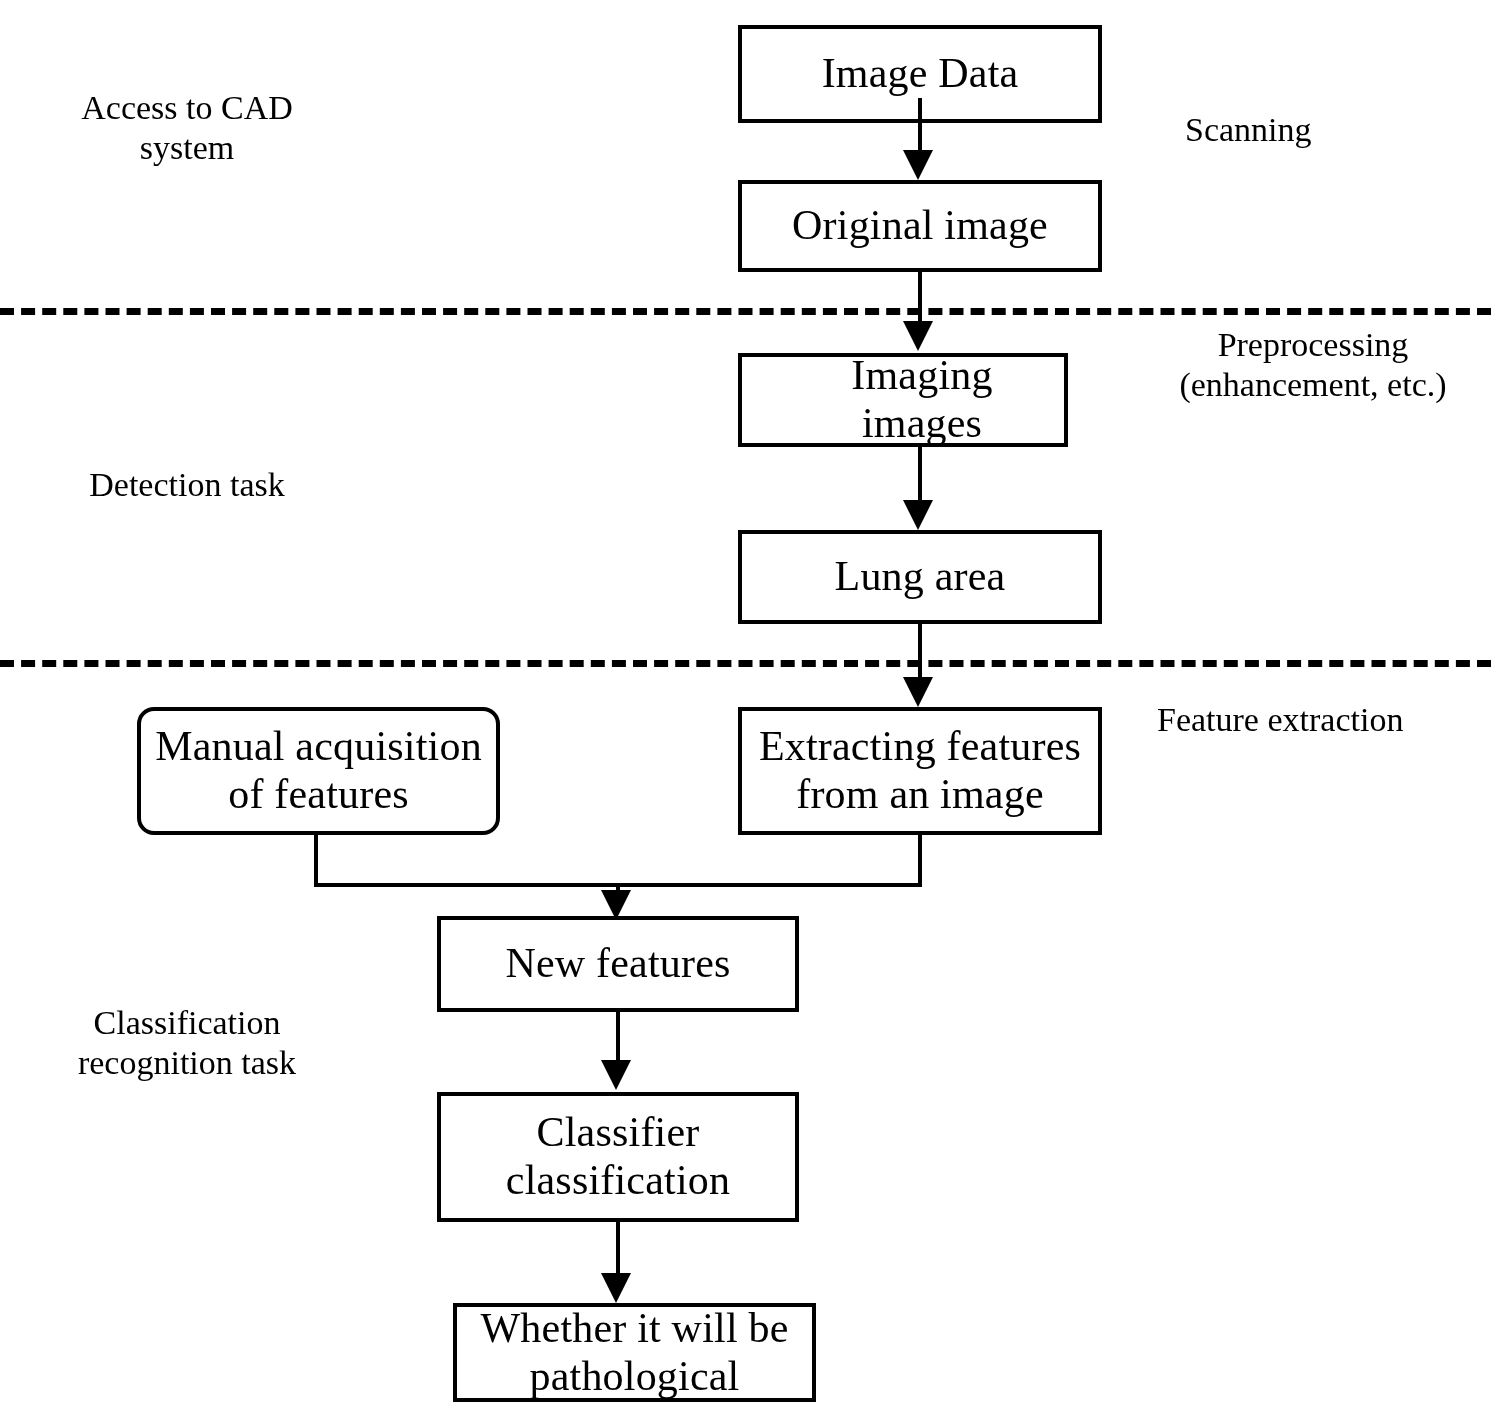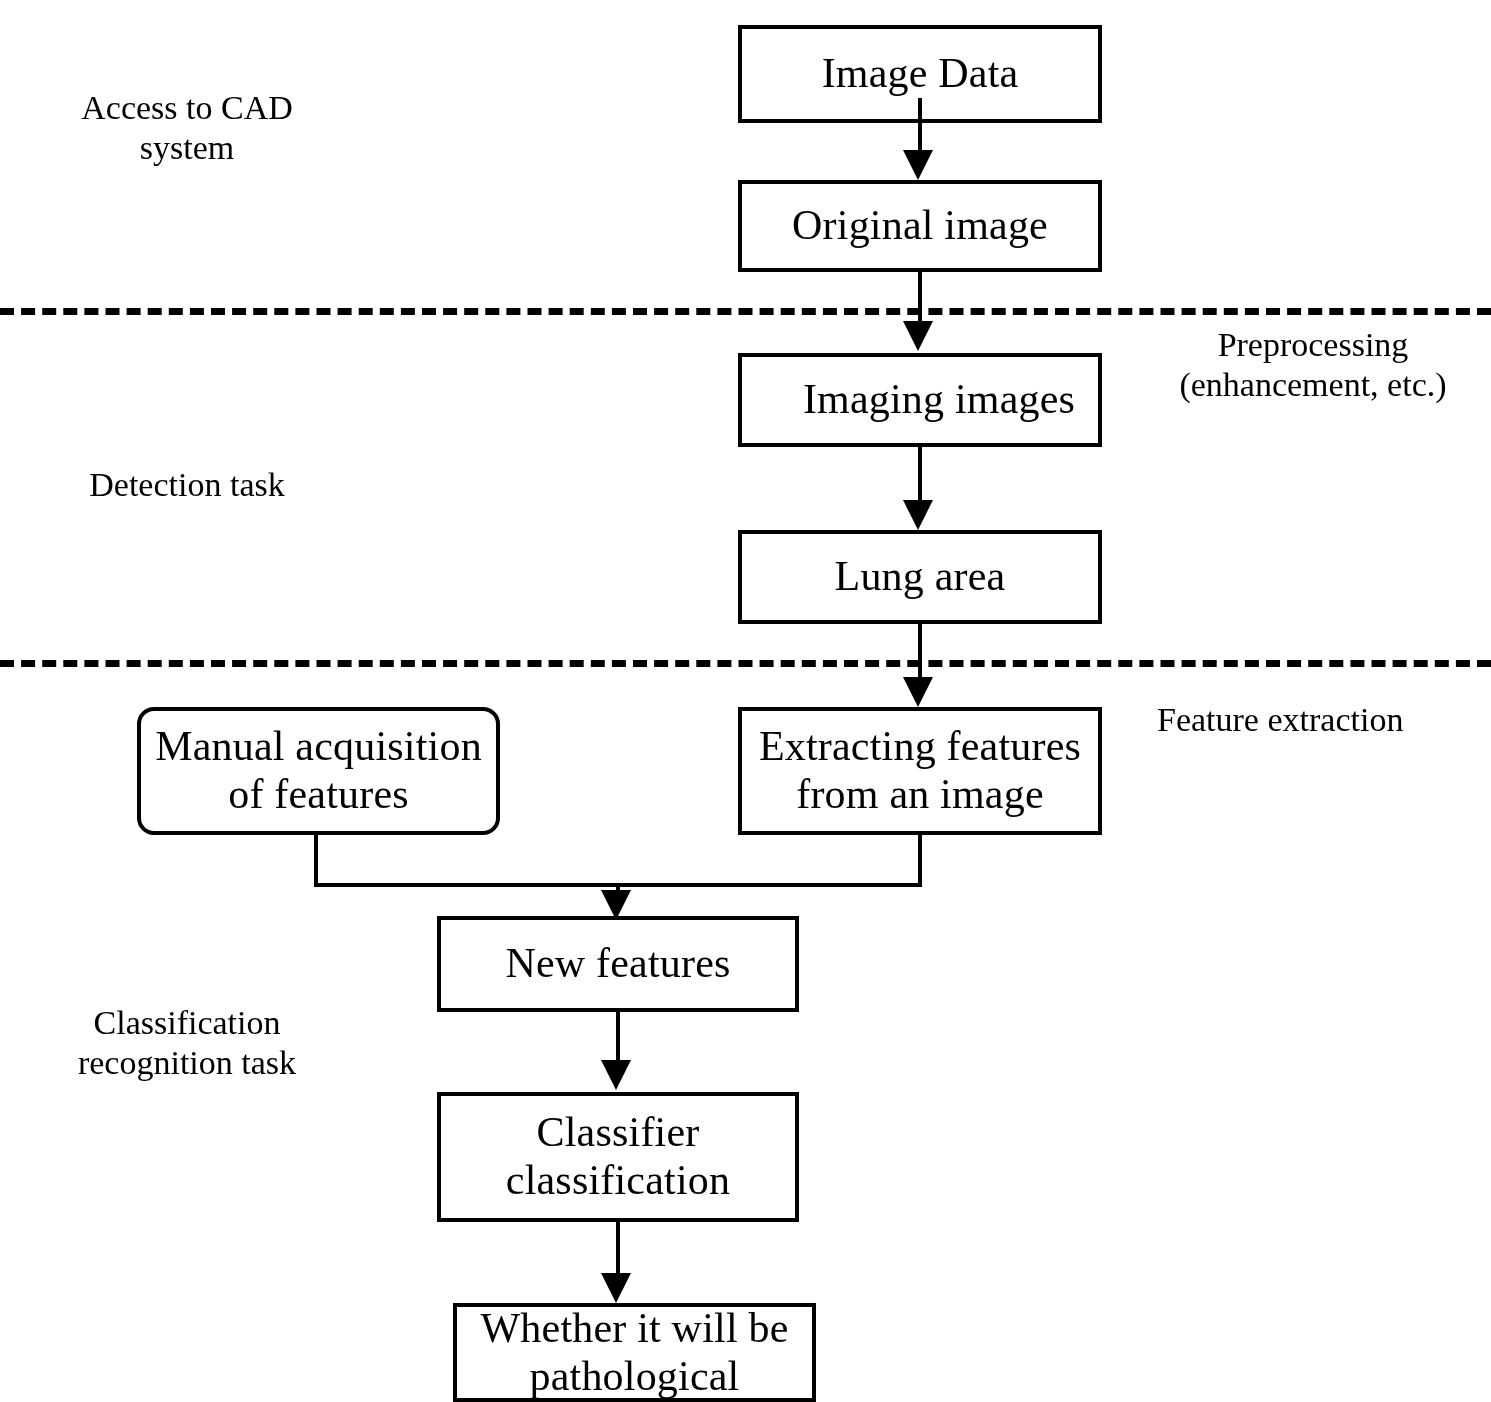--- a/index.html
+++ b/index.html
@@ -77,36 +77,37 @@
 <div id="canvas">
 
   <div class="side-label" style="left:42px; top:88px; width:290px;">Access to CAD
 system</div>
 
   <div class="side-label" style="left:42px; top:465px; width:290px;">Detection task</div>
 
   <div class="side-label" style="left:32px; top:1003px; width:310px;">Classification
 recognition task</div>
 
+  <div class="side-label" style="left:1185px; top:110px; width:300px; text-align:left;">Scanning</div>
 
   <div class="side-label" style="left:1135px; top:325px; width:356px;">Preprocessing
 (enhancement, etc.)</div>
 
 
   <div class="side-label" style="left:1157px; top:700px; width:330px; text-align:left;">Feature extraction</div>
 
 
   <div class="dashed-sep" style="top:308px;"></div>
   <div class="dashed-sep" style="top:660px;"></div>
 
   <div class="node" style="left:738px; top:0px; width:364px; height:98px;margin-top:25px;">Image Data</div>
 
   <div class="node" style="left:738px; top:180px; width:364px; height:92px;">Original image</div>
 
-  <div class="node" style="left:738px; top:353px; width:364px; height:94px;padding-left:44px;">Imaging images</div>
+  <div class="node" style="left:738px; top:353px; width:330px; height:94px;padding-left:44px;">Imaging images</div>
 
   <div class="node" style="left:738px; top:530px; width:364px; height:94px;">Lung area</div>
 
   <div class="node" style="left:137px; top:707px; width:363px; height:128px;border-radius:17px;">Manual acquisition
 of features</div>
 
   <div class="node" style="left:738px; top:707px; width:364px; height:128px;">Extracting features
 from an image</div>
 
   <div class="node" style="left:437px; top:916px; width:362px; height:96px;">New features</div>

